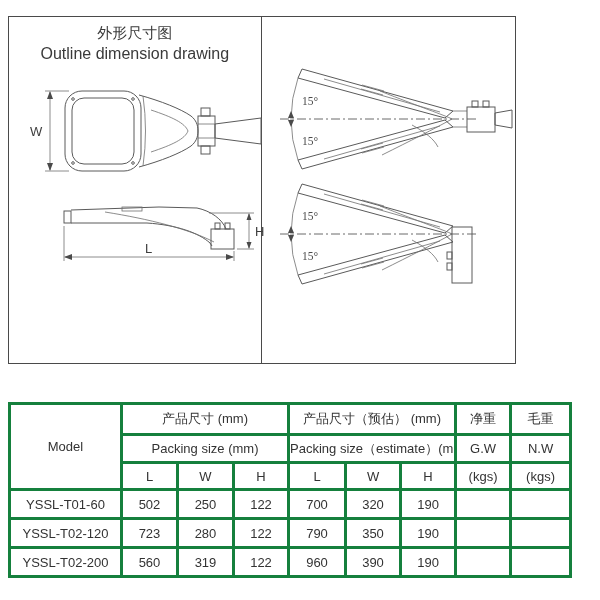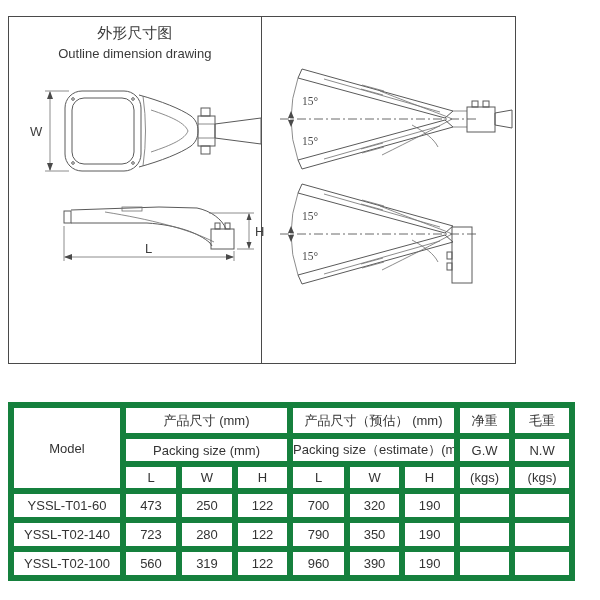--- a/index.html
+++ b/index.html
@@ -10,39 +10,39 @@
   }
   .top-box{
     position:absolute;left:8px;top:16px;width:508px;height:348px;
     border:1px solid #4a4a4a;display:flex;box-sizing:border-box;background:#fff;
   }
   .panel{position:relative;box-sizing:border-box;}
   .panel-left{width:280px;border-right:1px solid #4a4a4a;}
   .panel-right{width:281px;}
   .panel-title{width:100%;text-align:center;padding-top:6px;}
   .title-zh{font-size:15px;line-height:20px;color:#3a3a3a;}
-  .title-en{font-size:13px;line-height:21px;color:#3a3a3a;}
+  .title-en{font-size:16px;line-height:21px;color:#3a3a3a;}
   .drawing-svg{position:absolute;left:0;top:44px;}
   svg{display:block;}
   svg path,svg rect,svg line,svg polygon,svg circle{
     fill:none;stroke:#5a5a5a;stroke-width:1;
   }
   svg polygon.arrow{fill:#4a4a4a;stroke:none;}
   svg text{font-family:"Liberation Sans", sans-serif;fill:#3d3d3d;stroke:none;}
   svg text.dim{font-size:13px;}
   svg text.angle{font-family:"Liberation Serif", serif;font-size:11.5px;fill:#4a4a4a;}
   svg .centerline{stroke:#6a6a6a;stroke-dasharray:9 3 2 3;}
   svg .thin{stroke:#6f6f6f;stroke-width:0.8;}
 
   table.spec{
     position:absolute;left:8px;top:402px;width:561px;
     border-collapse:collapse;table-layout:fixed;background:#fff;
   }
   table.spec th,table.spec td{
-    border:6px solid #15803d;font-weight:normal;text-align:center;
+    border:3px solid #15803d;font-weight:normal;text-align:center;
     font-size:13px;color:#333;padding:0;overflow:hidden;white-space:nowrap;
   }
   tr.hr1{height:31px;} tr.hr2{height:28px;} tr.hr3{height:27px;}
   tr.datarow{height:29px;}
   td.model-cell{text-align:left;padding-left:3px;font-size:13px;}
   th.zh{font-size:13.5px;}
   th.en-small{font-size:12.5px;}
 </style>
 </head>
 <body>
@@ -198,42 +198,42 @@
     <th>W</th>
     <th>H</th>
     <th>L</th>
     <th>W</th>
     <th>H</th>
     <th>(kgs)</th>
     <th>(kgs)</th>
   </tr>
   <tr class="datarow">
     <td class="model-cell">YSSL-T01-60</td>
-    <td>473</td>
+    <td>502</td>
     <td>250</td>
     <td>122</td>
     <td>700</td>
     <td>320</td>
     <td>190</td>
     <td></td>
     <td></td>
   </tr>
   <tr class="datarow">
-    <td class="model-cell">YSSL-T02-140</td>
+    <td class="model-cell">YSSL-T02-120</td>
     <td>723</td>
     <td>280</td>
     <td>122</td>
     <td>790</td>
     <td>350</td>
     <td>190</td>
     <td></td>
     <td></td>
   </tr>
   <tr class="datarow">
-    <td class="model-cell">YSSL-T02-100</td>
+    <td class="model-cell">YSSL-T02-200</td>
     <td>560</td>
     <td>319</td>
     <td>122</td>
     <td>960</td>
     <td>390</td>
     <td>190</td>
     <td></td>
     <td></td>
   </tr>
 </tbody>

